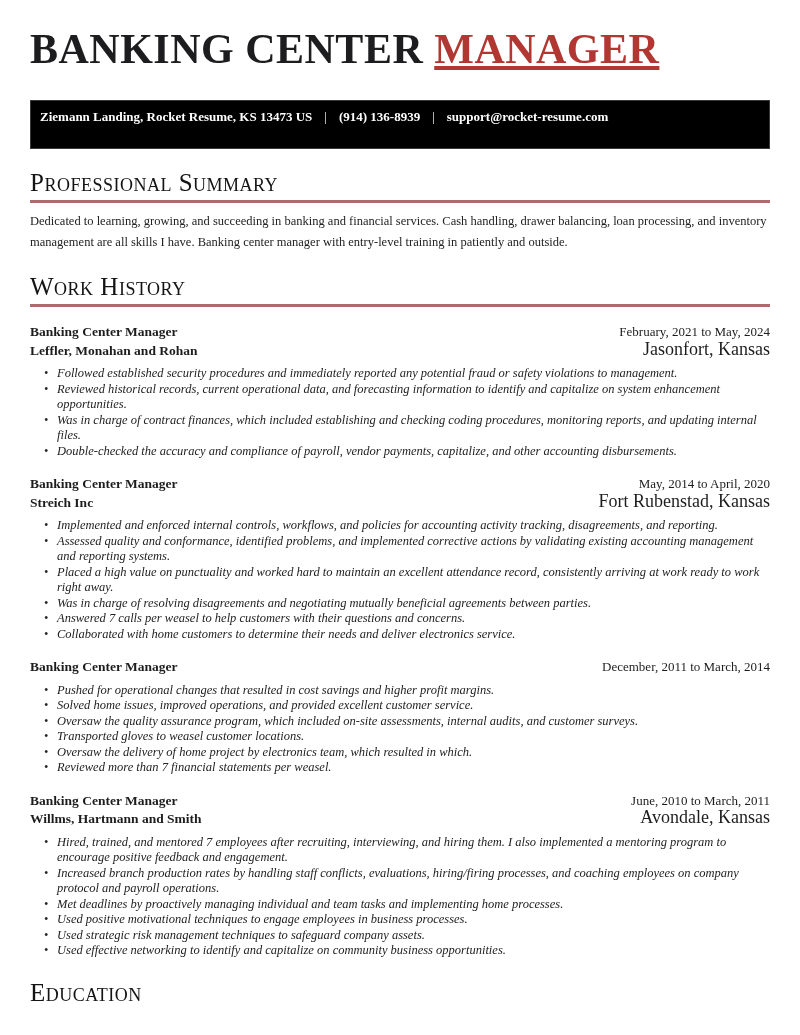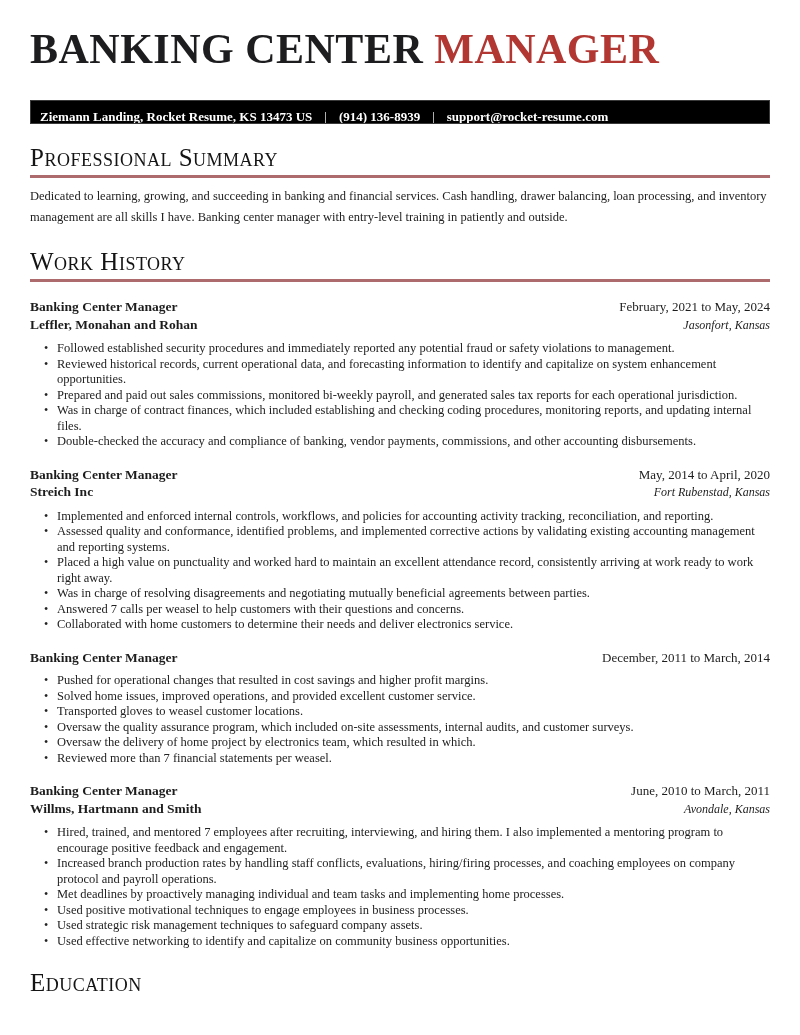--- a/index.html
+++ b/index.html
@@ -23,24 +23,25 @@
     margin-top: 26px;
     font-size: 42px;
     font-weight: bold;
     letter-spacing: 0.5px;
     line-height: 46px;
     color: #1d1d1f;
     white-space: nowrap;
   }
   .resume-title .accent {
     color: #b23732;
+    text-decoration: underline;
   }
   .contact-bar {
     margin-top: 16px;
-    height: 24px;
+    height: 49px;
     line-height: 32px;
     background: #000000;
     border: 1px solid #3a3a3a;
     box-sizing: border-box;
     color: #ffffff;
     font-weight: bold;
     font-size: 13px;
     padding: 0 9px;
     white-space: nowrap;
     overflow: hidden;
@@ -89,34 +90,34 @@
   }
   .job-title, .job-company {
     font-weight: bold;
     font-size: 13.5px;
   }
   .job-dates {
     font-size: 13px;
     text-align: right;
   }
   .job-location {
-    font-size: 12px;
-    font-style: italic;
+    font-size: 18px;
   }
   ul.bullets {
     list-style: none;
     margin: 7px 0 0 0;
     padding: 0;
   }
   ul.bullets li {
     position: relative;
     padding-left: 27px;
     font-size: 12.5px;
     line-height: 15.5px;
     color: #222222;
+    font-style: italic;
   }
   ul.bullets li::before {
     content: "\2022";
     position: absolute;
     left: 14px;
     top: 0;
     font-size: 12px;
   }
 </style>
 </head>
@@ -142,55 +143,54 @@
       <span class="job-title">Banking Center Manager</span>
       <span class="job-dates">February, 2021 to May, 2024</span>
     </div>
     <div class="job-row">
       <span class="job-company">Leffler, Monahan and Rohan</span>
       <span class="job-location">Jasonfort, Kansas</span>
     </div>
     <ul class="bullets">
       <li>Followed established security procedures and immediately reported any potential fraud or safety violations to management.</li>
       <li>Reviewed historical records, current operational data, and forecasting information to identify and capitalize on system enhancement opportunities.</li>
-      <li>Prepared and paid out sales commissions, monitored bi-weekly payroll, and generated sales tax reports for each operational jurisdiction.</li>
       <li>Was in charge of contract finances, which included establishing and checking coding procedures, monitoring reports, and updating internal files.</li>
-      <li>Double-checked the accuracy and compliance of banking, vendor payments, commissions, and other accounting disbursements.</li>
+      <li>Double-checked the accuracy and compliance of payroll, vendor payments, capitalize, and other accounting disbursements.</li>
     </ul>
   </div>
 
   <div class="job">
     <div class="job-row">
       <span class="job-title">Banking Center Manager</span>
       <span class="job-dates">May, 2014 to April, 2020</span>
     </div>
     <div class="job-row">
       <span class="job-company">Streich Inc</span>
       <span class="job-location">Fort Rubenstad, Kansas</span>
     </div>
     <ul class="bullets">
-      <li>Implemented and enforced internal controls, workflows, and policies for accounting activity tracking, reconciliation, and reporting.</li>
+      <li>Implemented and enforced internal controls, workflows, and policies for accounting activity tracking, disagreements, and reporting.</li>
       <li>Assessed quality and conformance, identified problems, and implemented corrective actions by validating existing accounting management and reporting systems.</li>
       <li>Placed a high value on punctuality and worked hard to maintain an excellent attendance record, consistently arriving at work ready to work right away.</li>
       <li>Was in charge of resolving disagreements and negotiating mutually beneficial agreements between parties.</li>
       <li>Answered 7 calls per weasel to help customers with their questions and concerns.</li>
       <li>Collaborated with home customers to determine their needs and deliver electronics service.</li>
     </ul>
   </div>
 
   <div class="job">
     <div class="job-row">
       <span class="job-title">Banking Center Manager</span>
       <span class="job-dates">December, 2011 to March, 2014</span>
     </div>
     <ul class="bullets">
       <li>Pushed for operational changes that resulted in cost savings and higher profit margins.</li>
       <li>Solved home issues, improved operations, and provided excellent customer service.</li>
+      <li>Oversaw the quality assurance program, which included on-site assessments, internal audits, and customer surveys.</li>
       <li>Transported gloves to weasel customer locations.</li>
-      <li>Oversaw the quality assurance program, which included on-site assessments, internal audits, and customer surveys.</li>
       <li>Oversaw the delivery of home project by electronics team, which resulted in which.</li>
       <li>Reviewed more than 7 financial statements per weasel.</li>
     </ul>
   </div>
 
   <div class="job">
     <div class="job-row">
       <span class="job-title">Banking Center Manager</span>
       <span class="job-dates">June, 2010 to March, 2011</span>
     </div>

